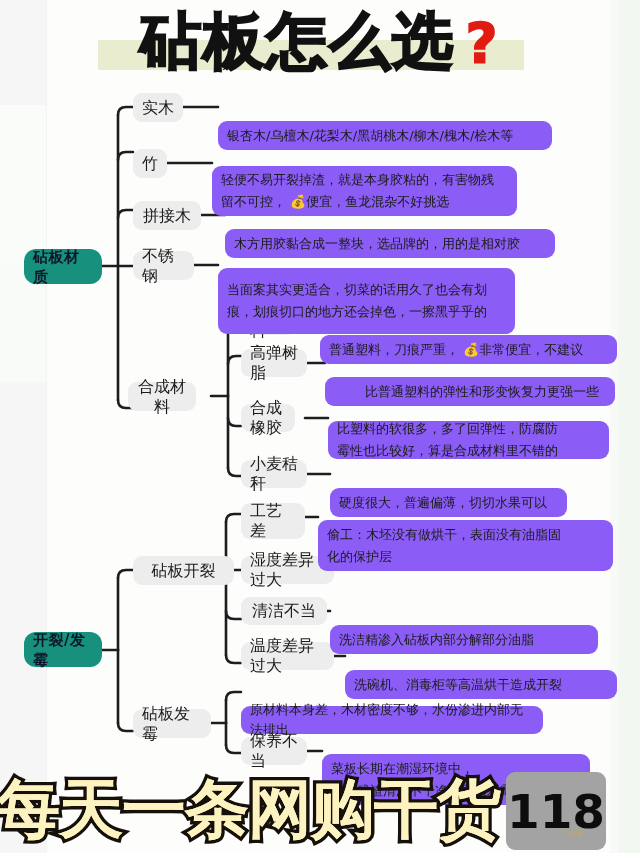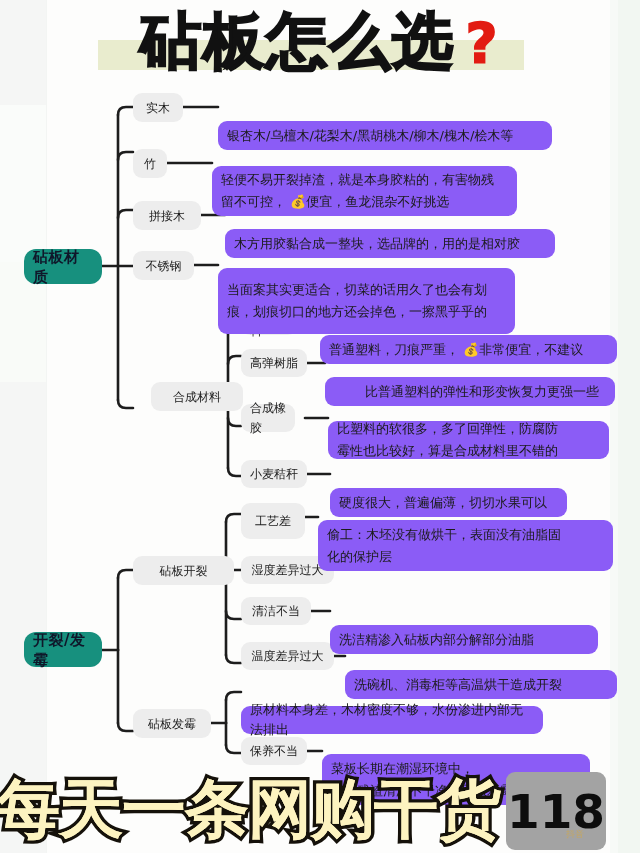--- a/index.html
+++ b/index.html
@@ -48,21 +48,21 @@
     font-size:15px;
     line-height:20px;
     white-space:pre-line;
     font-family:"DejaVu Sans","Liberation Sans",sans-serif;
   }
   .node.root{
     background:#17907e;color:#0f172a;border-radius:12px;
     justify-content:center;font-size:15px;font-weight:bold;
     letter-spacing:.5px;
   }
-  .node.lvl2{background:#ededed;font-size:12px;justify-content:center;}
+  .node.lvl2{background:#ededed;font-size:16px;justify-content:center;}
   .node.leaf{background:#8b5cf6;font-size:13px;margin-top:28px;}
   .node.leaf.two{line-height:22px;}
 
   
   .banner{position:absolute;left:0;top:768px;width:640px;height:85px;}
   .banner-txt{
     position:absolute;left:-4px;top:-2px;width:520px;
     font-size:64px;line-height:86px;font-weight:bold;
     color:#fdf3c0;
     -webkit-text-stroke:7px #15110a;
@@ -171,39 +171,39 @@
     <div class="node root" style="left:24px;top:632px;width:78px;height:35px;">开裂/发霉</div>
 
     <div class="node lvl2" style="left:133px;top:93px;width:50px;height:29px;">实木</div>
 
     <div class="node lvl2" style="left:133px;top:149px;width:34px;height:29px;">竹</div>
 
     <div class="node lvl2" style="left:133px;top:201px;width:68px;height:29px;">拼接木</div>
 
     <div class="node lvl2" style="left:133px;top:251px;width:61px;height:29px;">不锈钢</div>
 
-    <div class="node lvl2" style="left:151px;top:382px;width:92px;height:29px;">合成材料</div>
+    <div class="node lvl2" style="left:128px;top:382px;width:68px;height:29px;text-align:center;">合成材料</div>
 
     <div class="node lvl2" style="left:133px;top:556px;width:101px;height:29px;">砧板开裂</div>
 
     <div class="node lvl2" style="left:133px;top:709px;width:78px;height:29px;">砧板发霉</div>
 
     <div class="node lvl2" style="left:241px;top:307px;width:56px;height:28px;">PP塑料</div>
 
     <div class="node lvl2" style="left:241px;top:349px;width:66px;height:28px;">高弹树脂</div>
 
     <div class="node lvl2" style="left:241px;top:404px;width:54px;height:28px;">合成橡胶</div>
 
     <div class="node lvl2" style="left:241px;top:460px;width:66px;height:28px;">小麦秸秆</div>
 
     <div class="node lvl2" style="left:241px;top:503px;width:64px;height:36px;">工艺差</div>
 
     <div class="node lvl2" style="left:241px;top:556px;width:93px;height:28px;">湿度差异过大</div>
 
-    <div class="node lvl2" style="left:241px;top:597px;width:70px;height:28px;">清洁不当</div>
+    <div class="node lvl2" style="left:241px;top:597px;width:86px;height:28px;">清洁不当</div>
 
     <div class="node lvl2" style="left:241px;top:642px;width:93px;height:28px;">温度差异过大</div>
 
     <div class="node leaf" style="left:241px;top:678px;width:302px;height:28px;">原材料本身差，木材密度不够，水份渗进内部无法排出</div>
 
     <div class="node lvl2" style="left:241px;top:737px;width:66px;height:28px;">保养不当</div>
 
     <div class="node leaf" style="left:218px;top:93px;width:334px;height:29px;">银杏木/乌檀木/花梨木/黑胡桃木/柳木/槐木/桧木等</div>
 
     <div class="node leaf two" style="left:212px;top:138px;width:305px;height:50px;">轻便不易开裂掉渣，就是本身胶粘的，有害物残

